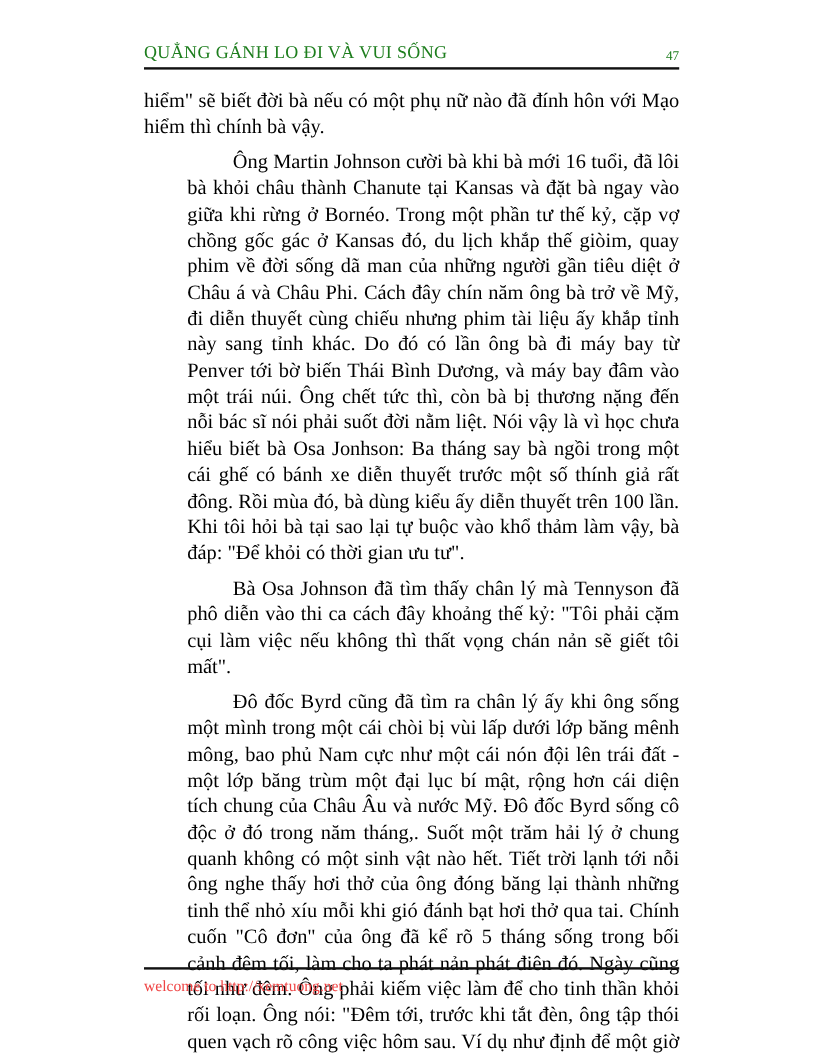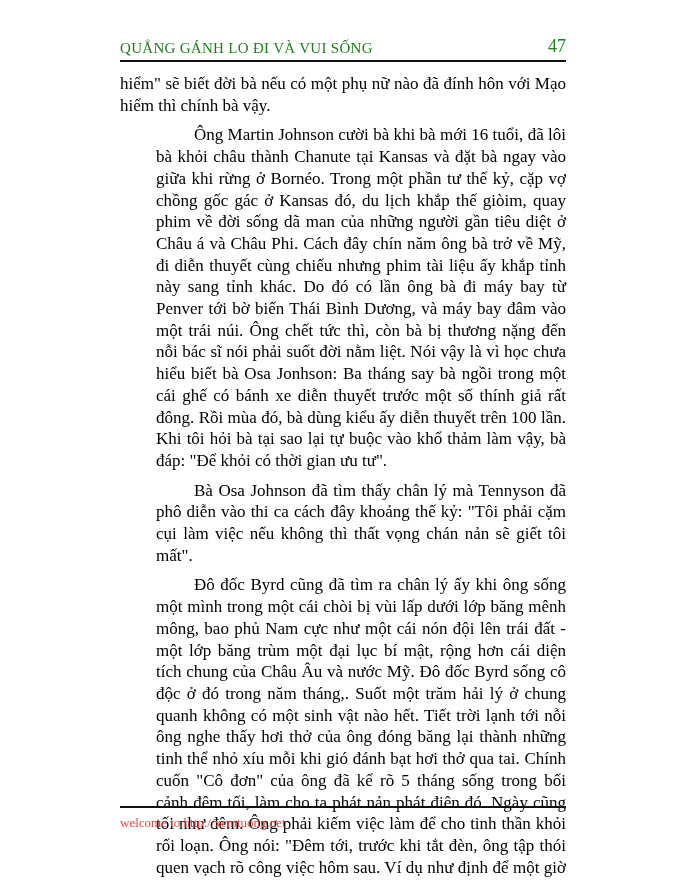--- a/index.html
+++ b/index.html
@@ -28,21 +28,21 @@
     padding-bottom: 3px;
   }
   .book-title {
     color: #1e7e1e;
     font-size: 15px;
     letter-spacing: 0.3px;
     white-space: nowrap;
   }
   .page-number {
     color: #1e7e1e;
-    font-size: 18px;
+    font-size: 11px;
   }
   .body-text {
     position: absolute;
     top: 73px;
     left: 120px;
     width: 446px;
     font-size: 17px;
     line-height: 21.7px;
     text-align: justify;
   }

